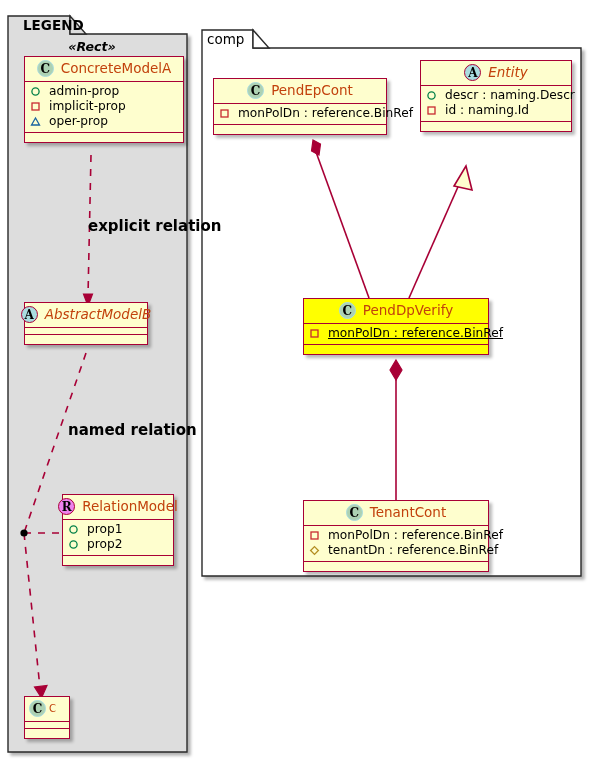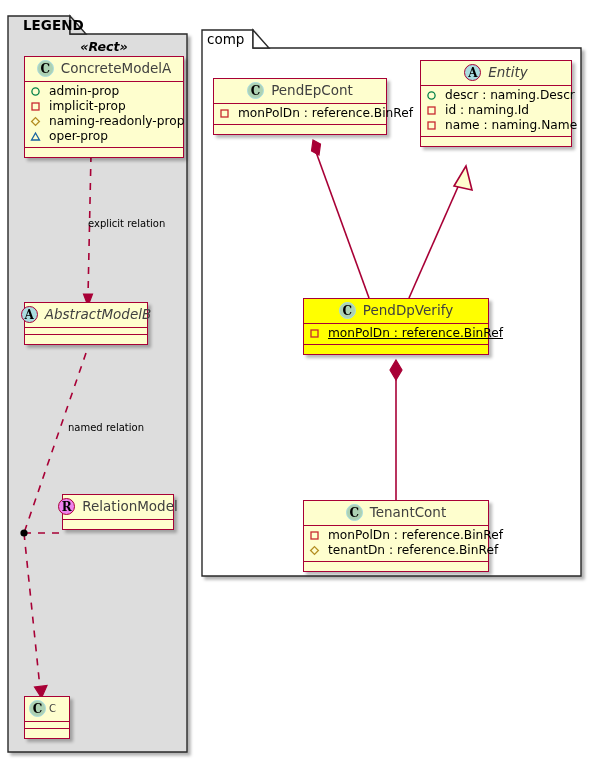--- a/index.html
+++ b/index.html
@@ -33,21 +33,21 @@
     display: flex;
     align-items: center;
     justify-content: center;
     gap: 7px;
     padding: 3px 6px 4px 6px;
     border-bottom: 1.3px solid #A80036;
     white-space: nowrap;
   }
   .cls-title .tname {
     font-size: 13.5px;
-    color: #404040;
+    color: #c2410c;
     line-height: 1;
   }
   .cls-title .tname.abstract {
     font-style: italic;
   }
   .cls-attrs {
     box-sizing: border-box;
     padding: 2px 4px 3px 5px;
     border-bottom: 1.3px solid #A80036;
   }
@@ -87,24 +87,25 @@
     box-sizing: border-box;
   }
   .badge.C { background:#ADD1B2; border:1.3px solid #A9DCDF; color:#000; }
   .badge.A { background:#A9DCDF; border:1.3px solid #A80036; color:#000; }
   .badge.R { background:#EE82EE; border:1.3px solid #A80036; color:#000; }
   
   .vis { width: 11px; height: 11px; flex:0 0 auto; display:inline-block; }
   
   .label {
     position: absolute;
-    font-size: 10px;
+    font-size: 15px;
     color: #000;
     white-space: nowrap;
     line-height: 1;
+    font-weight: bold;
   }
   .stereotype {
     position: absolute;
     font-size: 12.6px;
     font-style: italic;
     font-weight: bold;
     color: #000;
     white-space: nowrap;
     line-height: 1;
     text-align: center;
@@ -155,21 +156,21 @@
 
   <g>
     <line x1="396" y1="372" x2="396" y2="501" stroke="#A80036" stroke-width="1.6"></line>
     <path d="M396,360 L402,370 L396,380 L390,370 Z" fill="#A80036" stroke="#A80036" stroke-width="1.2"></path>
   </g>
 </svg>
 
 <div class="label" style="left:23px; top:19px; font-size:13.5px; font-weight:bold;">LEGEND</div>
 <div class="label" style="left:207px; top:33px; font-size:13.5px; font-weight:normal;">comp</div>
 
-<div class="stereotype" style="left:24px; top:41px; width:160px;">«Rect»</div>
+<div class="stereotype" style="left:12px; top:41px; width:160px;">«Rect»</div>
 
 <div class="cls" style="left:24px; top:56px; width:160px;">
   <div class="cls-title">
     <span class="badge C">C</span>
     <span class="tname">ConcreteModelA</span>
   </div>
   <div class="cls-attrs">
     <div class="attr">
       <span class="vis">
         <svg width="11" height="11" viewBox="0 0 11 11">
@@ -178,28 +179,20 @@
       </span>
       <span class="atext">admin-prop</span>
     </div>
     <div class="attr">
       <span class="vis">
         <svg width="11" height="11" viewBox="0 0 11 11">
             <rect x="2" y="2" width="7" height="7" fill="none" stroke="#C82930" stroke-width="1.3"></rect>
           </svg>
       </span>
       <span class="atext">implicit-prop</span>
-    </div>
-    <div class="attr">
-      <span class="vis">
-        <svg width="11" height="11" viewBox="0 0 11 11">
-            <polygon points="5.5,1.6 9.4,5.5 5.5,9.4 1.6,5.5" fill="none" stroke="#B38D22" stroke-width="1.3"></polygon>
-          </svg>
-      </span>
-      <span class="atext">naming-readonly-prop</span>
     </div>
     <div class="attr">
       <span class="vis">
         <svg width="11" height="11" viewBox="0 0 11 11">
             <polygon points="5.5,2 9.5,9 1.5,9" fill="none" stroke="#1963A0" stroke-width="1.3"></polygon>
           </svg>
       </span>
       <span class="atext">oper-prop</span>
     </div>
   </div>
@@ -213,20 +206,38 @@
   </div>
   <div class="cls-attrs empty"></div>
   <div class="cls-methods"></div>
 </div>
 
 <div class="cls" style="left:62px; top:494px; width:112px;">
   <div class="cls-title">
     <span class="badge R">R</span>
     <span class="tname">RelationModel</span>
   </div>
+  <div class="cls-attrs">
+    <div class="attr">
+      <span class="vis">
+        <svg width="11" height="11" viewBox="0 0 11 11">
+            <circle cx="5.5" cy="5.5" r="3.6" fill="none" stroke="#038048" stroke-width="1.3"></circle>
+          </svg>
+      </span>
+      <span class="atext">prop1</span>
+    </div>
+    <div class="attr">
+      <span class="vis">
+        <svg width="11" height="11" viewBox="0 0 11 11">
+            <circle cx="5.5" cy="5.5" r="3.6" fill="none" stroke="#038048" stroke-width="1.3"></circle>
+          </svg>
+      </span>
+      <span class="atext">prop2</span>
+    </div>
+  </div>
   <div class="cls-methods"></div>
 </div>
 
 <div class="cls" style="left:24px; top:696px; width:46px;">
   <div class="cls-title" style="justify-content:flex-start; gap:3px; padding:3px 4px 4px 4px;">
     <span class="badge C">C</span>
     <span class="tname" style="font-size:10px;">C</span>
   </div>
   <div class="cls-attrs empty"></div>
   <div class="cls-methods"></div>
@@ -268,28 +279,20 @@
       <span class="atext">descr : naming.Descr</span>
     </div>
     <div class="attr">
       <span class="vis">
         <svg width="11" height="11" viewBox="0 0 11 11">
             <rect x="2" y="2" width="7" height="7" fill="none" stroke="#C82930" stroke-width="1.3"></rect>
           </svg>
       </span>
       <span class="atext">id : naming.Id</span>
     </div>
-    <div class="attr">
-      <span class="vis">
-        <svg width="11" height="11" viewBox="0 0 11 11">
-            <rect x="2" y="2" width="7" height="7" fill="none" stroke="#C82930" stroke-width="1.3"></rect>
-          </svg>
-      </span>
-      <span class="atext">name : naming.Name</span>
-    </div>
   </div>
   <div class="cls-methods"></div>
 </div>
 
 <div class="cls hl" style="left:303px; top:298px; width:186px;">
   <div class="cls-title">
     <span class="badge C">C</span>
     <span class="tname">PendDpVerify</span>
   </div>
   <div class="cls-attrs">

